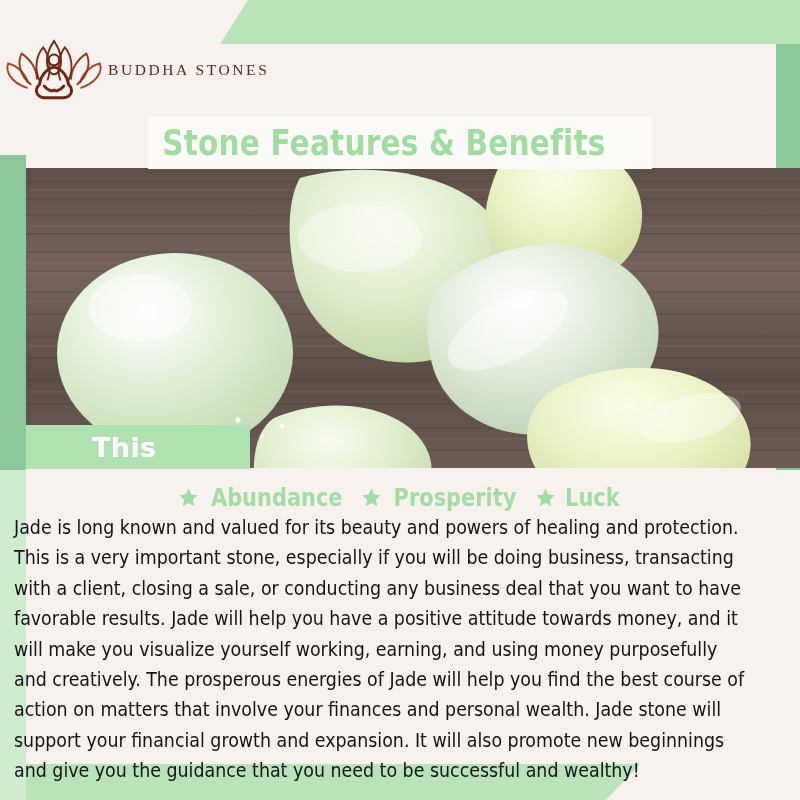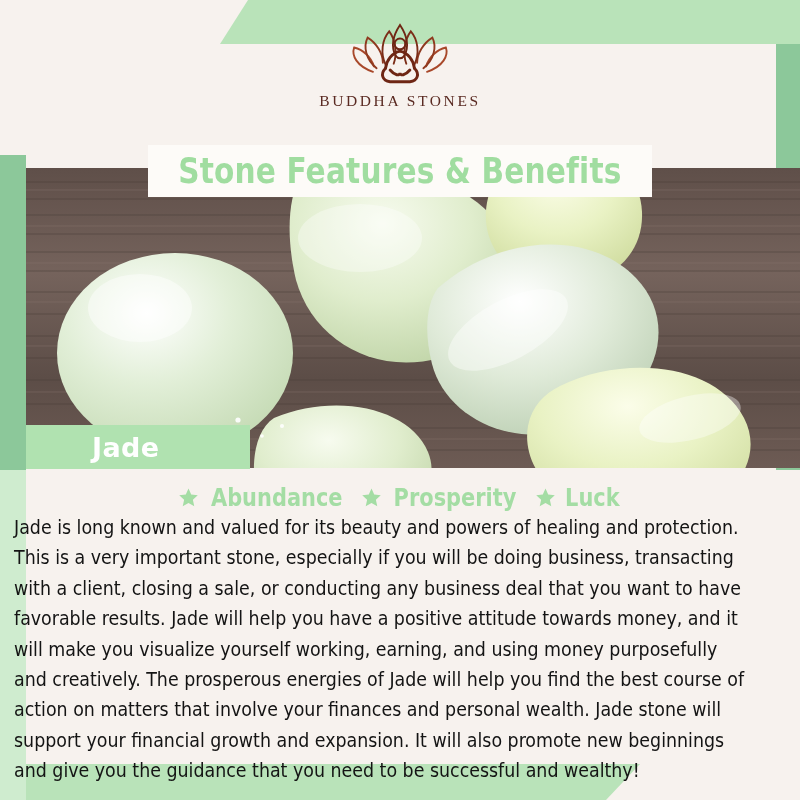--- a/index.html
+++ b/index.html
@@ -36,37 +36,36 @@
   .band-bottom{
     position:absolute;left:0;bottom:0;width:640px;height:36px;
     background:#b9e3b9;
     clip-path:polygon(0 0,100% 0,calc(100% - 34px) 100%,0 100%);
     z-index:3;
   }
 
   
   .logo-area{
     position:absolute;left:0;top:0;width:800px;height:120px;
-    display:flex;flex-direction:column;align-items:center;justify-content:flex-start;
+    display:flex;flex-direction:row;align-items:center;justify-content:flex-start;
     padding-top:16px;box-sizing:border-box;z-index:6;
   }
   .logo-mark{width:108px;height:72px;display:block;}
   .logo-word{
     margin-top:4px;
     font-family:"Liberation Serif","DejaVu Serif",serif;
     font-size:15.5px;letter-spacing:2.6px;color:#5a2a22;font-weight:400;
   }
 
   
   .title-wrap{
     position:absolute;left:148px;top:117px;width:504px;height:52px;
     background:#fdfbf8;
-    display:flex;align-items:center;justify-content:center;
+    display:flex;align-items:center;
     z-index:7;
-    margin-top:28px;
   }
   .title-text{
     font-family:"DejaVu Sans Condensed","Liberation Sans",sans-serif;
     font-weight:bold;font-size:35px;color:#a0dda0;
     letter-spacing:.2px;white-space:nowrap;
     transform:scaleX(.94);
   }
 
   
   .photo{
@@ -236,21 +235,21 @@
 
       <g fill="#ffffff" opacity="0.9">
         <circle cx="238" cy="252" r="2.6"></circle>
         <circle cx="262" cy="268" r="1.8"></circle>
         <circle cx="282" cy="258" r="2"></circle>
       </g>
     </svg>
   </div>
 
   <div class="jade-band">
-    <span class="jade-text">Jade</span>
+    <span class="jade-text">This</span>
   </div>
 
   <div class="benefits">
     <div class="benefit">
       <svg class="star" viewBox="0 0 24 24">
         <path d="M12 1.6 L15.1 8.6 L22.6 9.4 L17 14.5 L18.6 22 L12 18.2 L5.4 22 L7 14.5 L1.4 9.4 L8.9 8.6 Z" fill="#a4dda4"></path>
       </svg>
       <span class="benefit-label">Abundance</span>
     </div>
     <div class="benefit">

